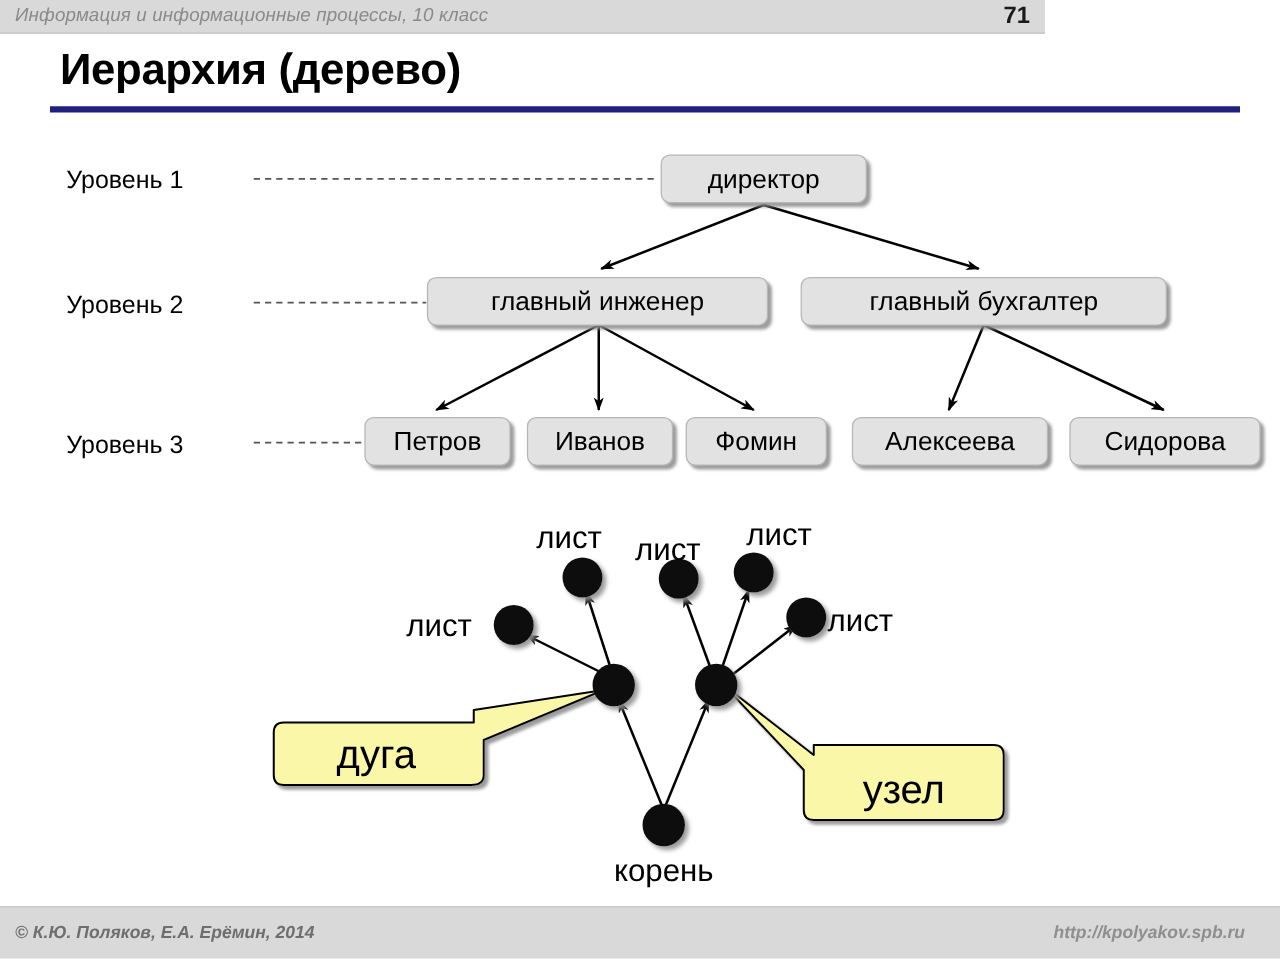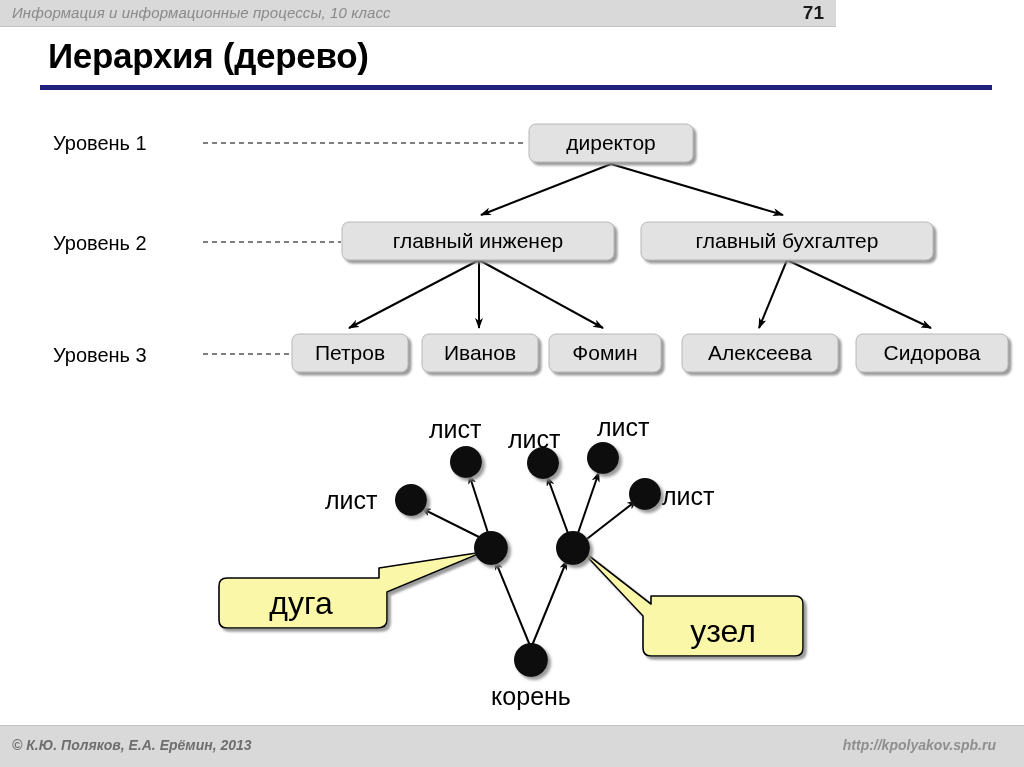--- a/index.html
+++ b/index.html
@@ -283,15 +283,15 @@
   <text class="leaf-label" x="418" y="338">лист</text>
   <text class="leaf-label" x="497" y="348">лист</text>
   <text class="leaf-label" x="586" y="336">лист</text>
   <text class="leaf-label" x="651" y="405">лист</text>
 
   <text class="leaf-label" x="520" y="605" text-anchor="middle">корень</text>
 </svg>
 </div>
 
 <div class="footer">
-  <div class="footer-left">© К.Ю. Поляков, Е.А. Ерёмин, 2013</div>
+  <div class="footer-left">© К.Ю. Поляков, Е.А. Ерёмин, 2014</div>
   <div class="footer-right">http://kpolyakov.spb.ru</div>
 </div>
 
 </body></html>

